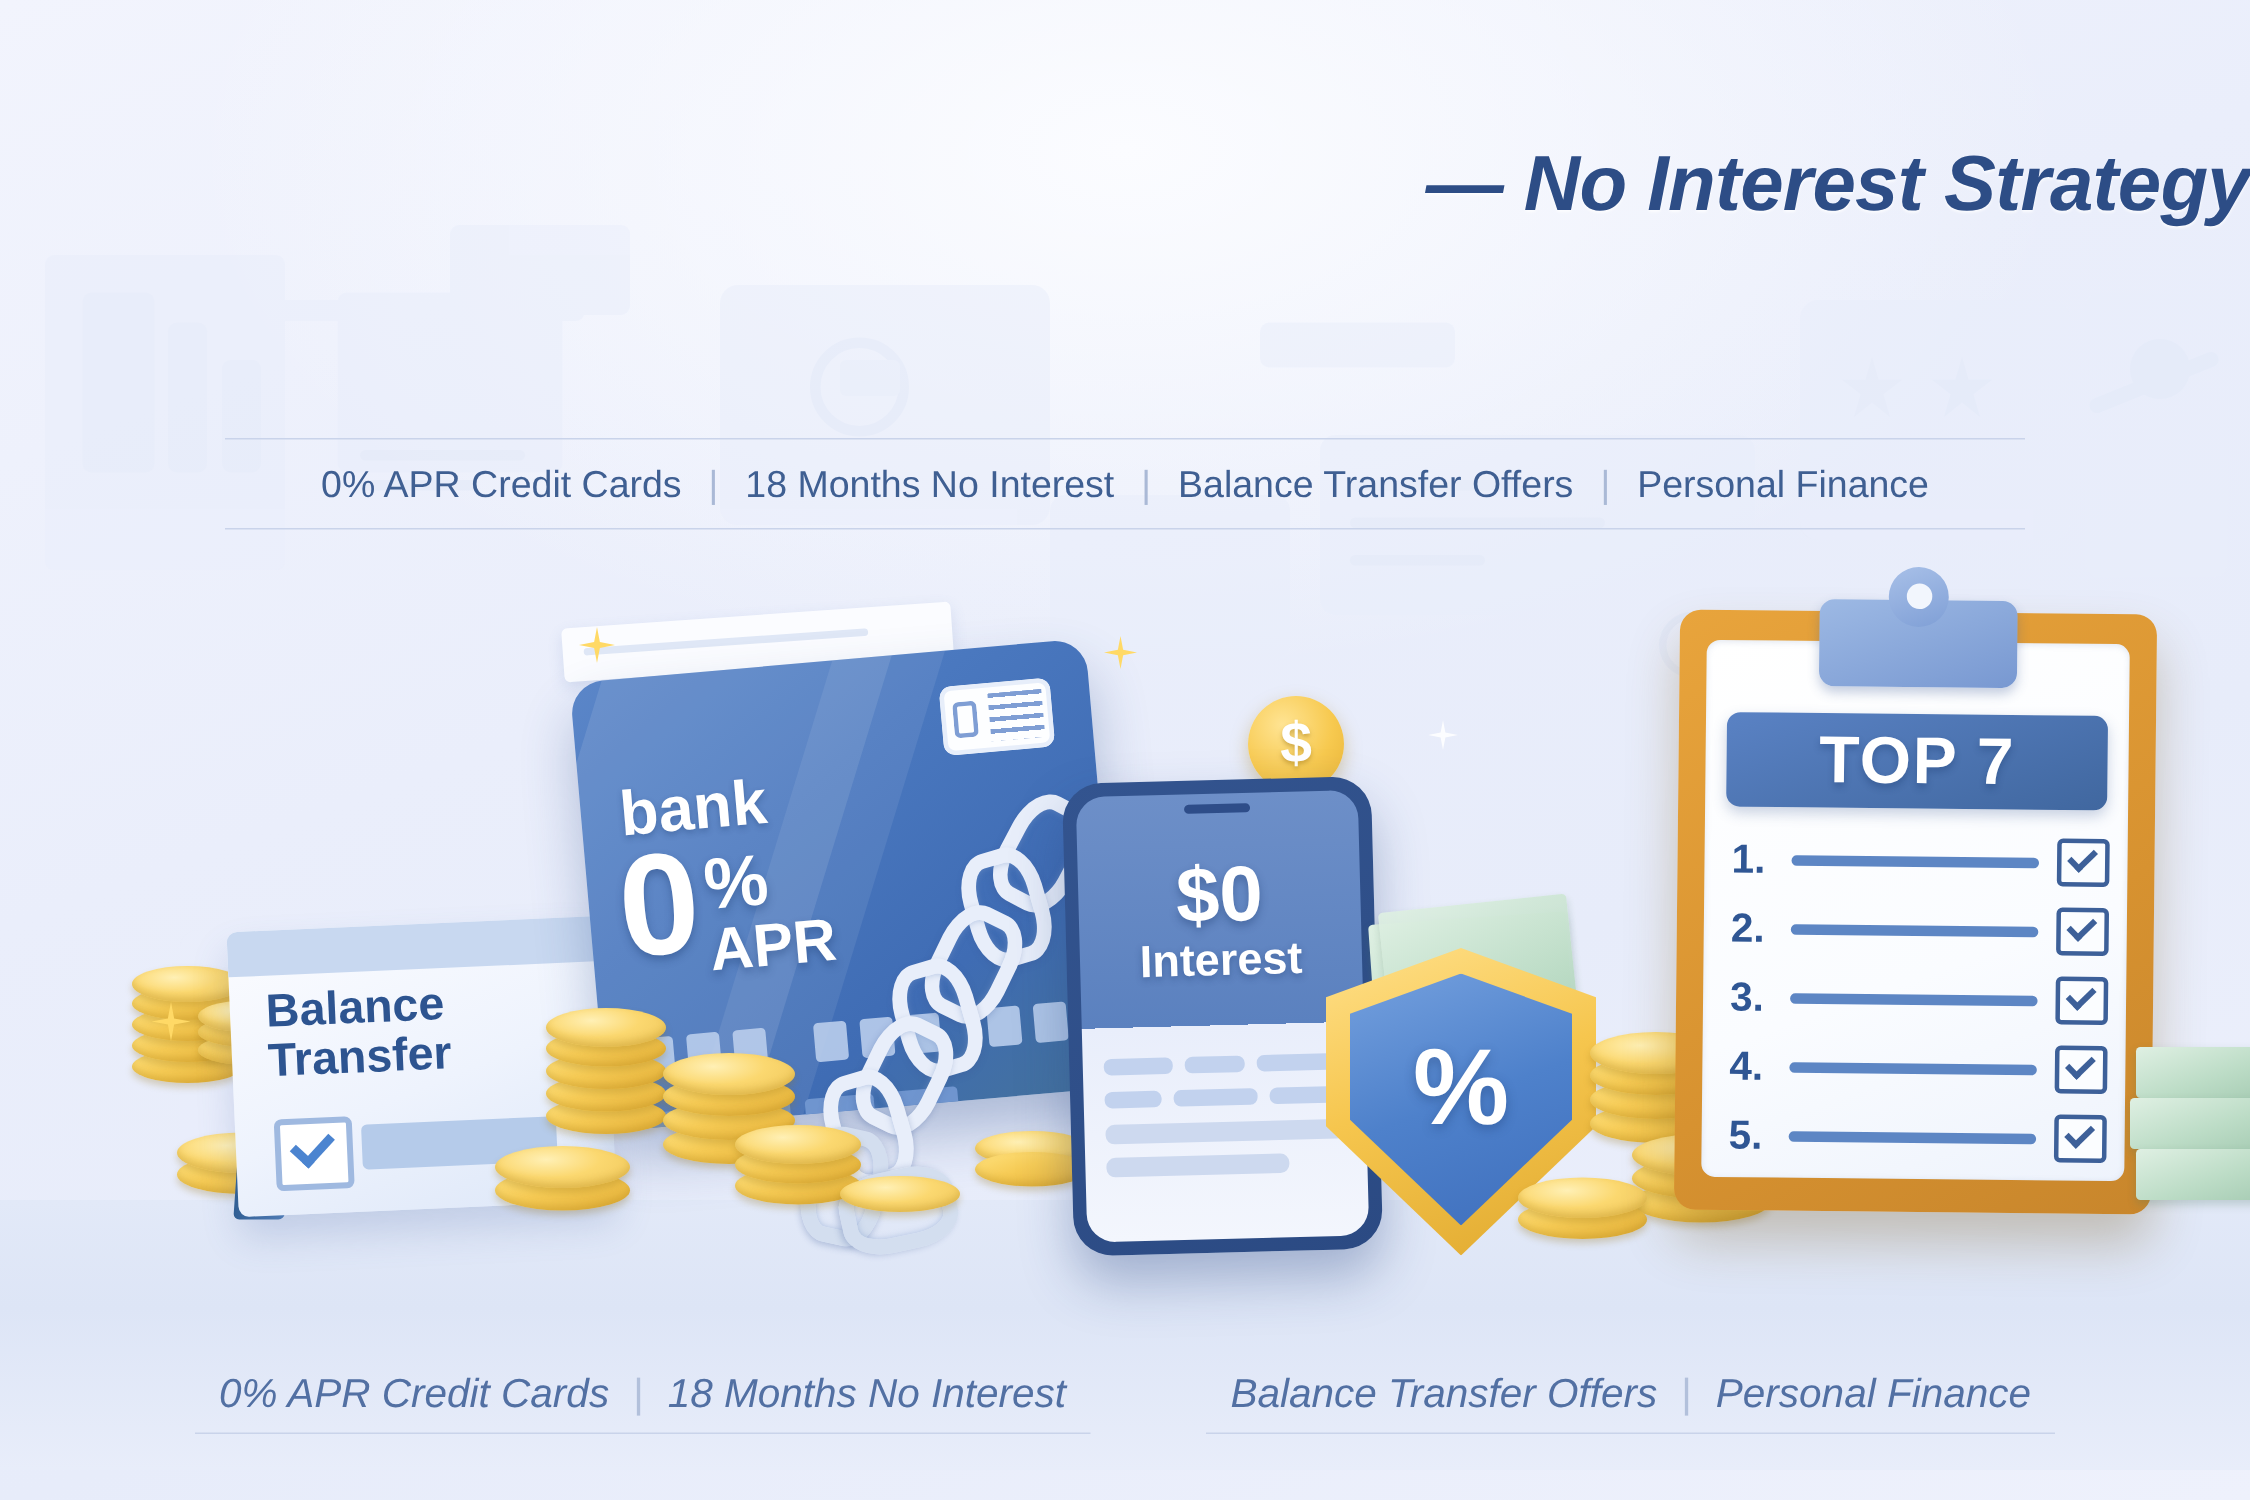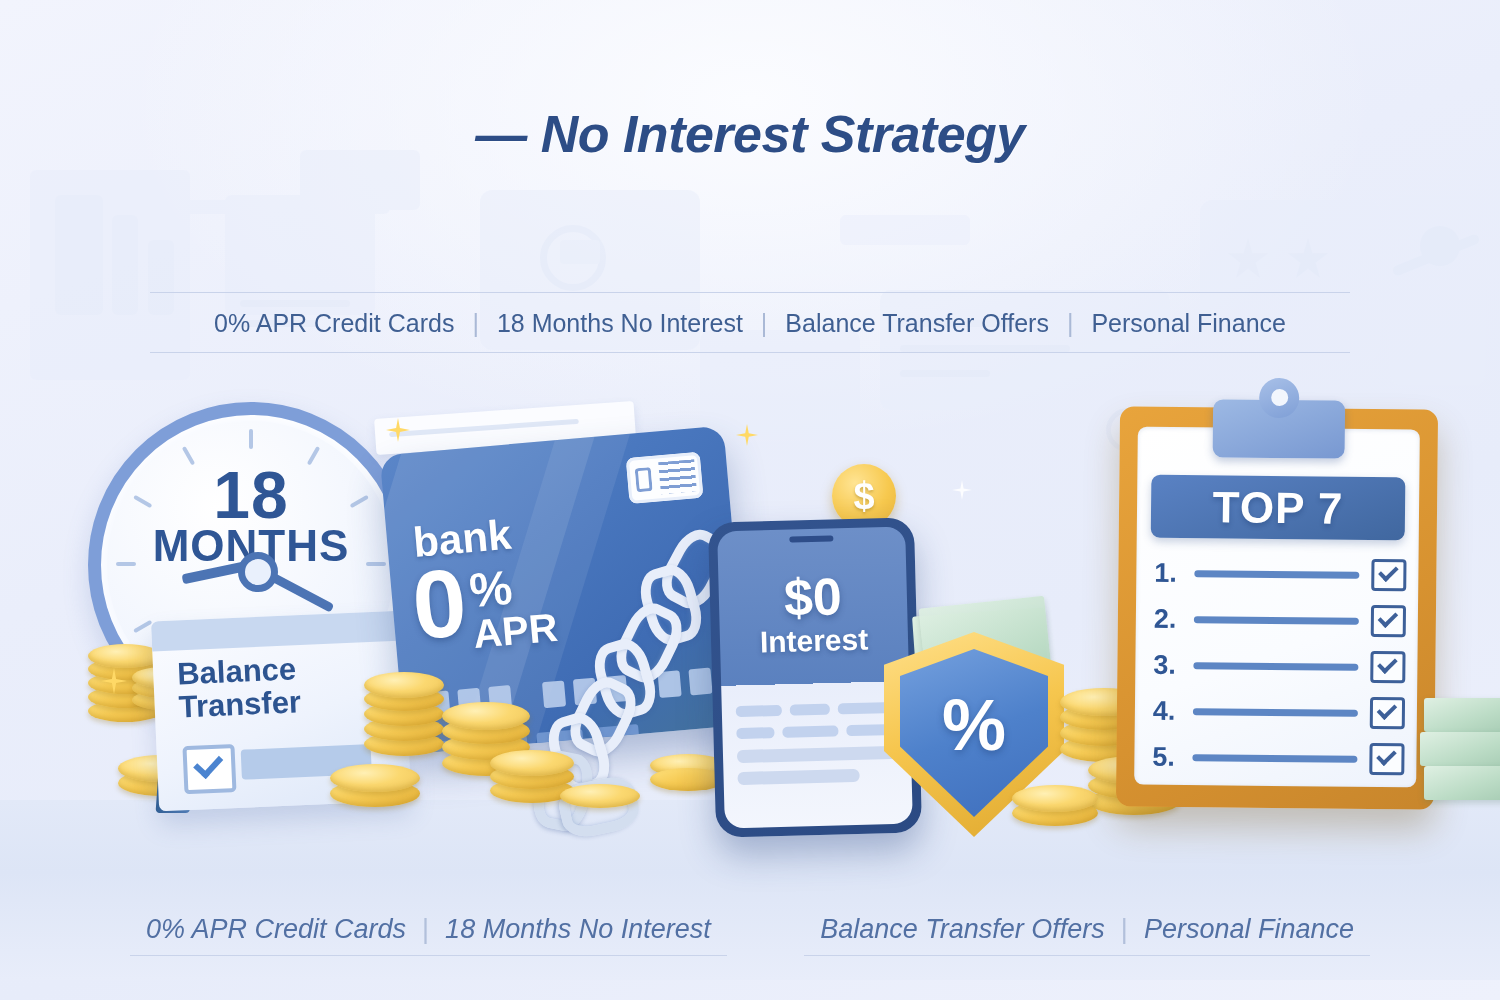--- a/index.html
+++ b/index.html
@@ -23,21 +23,21 @@
   .m.ln{height:7px;border-radius:4px;background:#e1e8f8;}
 
   
   .header{position:absolute;left:0;right:0;top:78px;text-align:center;z-index:20;}
   .title{
     color:#2d4d86;font-weight:700;letter-spacing:-.5px;
     font-size:52px;line-height:1.08;
     text-shadow:0 1px 2px rgba(255,255,255,.8);
   }
   .title .l1{display:block;}
-  .title .l2{display:block;margin-top:28px;font-style:italic;}
+  .title .l2{display:block;margin-top:17px;font-style:italic;text-align:right;}
 
   .rule{position:absolute;left:150px;right:150px;height:1px;background:#c9d3ea;z-index:20;}
   .rule.top{top:292px;}
   .rule.bot{top:352px;}
 
   .tagbar{position:absolute;left:0;right:0;top:300px;height:46px;z-index:21;
     display:flex;align-items:center;justify-content:center;gap:0;}
   .tag{color:#3f5f92;font-size:25px;padding:0 18px;white-space:nowrap;}
   .sep{color:#aab9d6;font-size:25px;font-weight:300;}
 
@@ -237,43 +237,20 @@
     <span class="tag">18 Months No Interest</span>
     <span class="sep">|</span>
     <span class="tag">Balance Transfer Offers</span>
     <span class="sep">|</span>
     <span class="tag">Personal Finance</span>
   </div>
 
   <div class="scene">
     <div class="ground"></div>
 
-    <div class="clock">
-      <div class="clock-inner">
-        <div class="tick" style="transform:rotate(0deg);"></div>
-        <div class="tick" style="transform:rotate(30deg);"></div>
-        <div class="tick" style="transform:rotate(60deg);"></div>
-        <div class="tick" style="transform:rotate(90deg);"></div>
-        <div class="tick" style="transform:rotate(120deg);"></div>
-        <div class="tick" style="transform:rotate(150deg);"></div>
-        <div class="tick" style="transform:rotate(180deg);"></div>
-        <div class="tick" style="transform:rotate(210deg);"></div>
-        <div class="tick" style="transform:rotate(240deg);"></div>
-        <div class="tick" style="transform:rotate(270deg);"></div>
-        <div class="tick" style="transform:rotate(300deg);"></div>
-        <div class="tick" style="transform:rotate(330deg);"></div>
-        <div class="clock-text">
-          <span class="n">18</span>
-          <span class="w">MONTHS</span>
-        </div>
-        <div class="hand" style="left:50%;top:50%;width:92px;height:9px;margin-top:-4px;transform:rotate(28deg);"></div>
-        <div class="hand" style="left:50%;top:50%;width:70px;height:10px;margin-top:-5px;transform:rotate(168deg);"></div>
-        <div class="hub"></div>
-      </div>
-    </div>
 
     <div class="stack">
       <div class="coin" style="left:88px;top:320px;width:74px;height:22px;"></div>
       <div class="coin" style="left:88px;top:306px;width:74px;height:22px;"></div>
       <div class="coin" style="left:88px;top:292px;width:74px;height:22px;"></div>
       <div class="coin" style="left:88px;top:278px;width:74px;height:22px;"></div>
       <div class="coin top" style="left:88px;top:264px;width:74px;height:24px;"></div>
       <div class="coin" style="left:132px;top:310px;width:64px;height:20px;"></div>
       <div class="coin" style="left:132px;top:298px;width:64px;height:20px;"></div>
       <div class="coin top" style="left:132px;top:287px;width:64px;height:21px;"></div>

